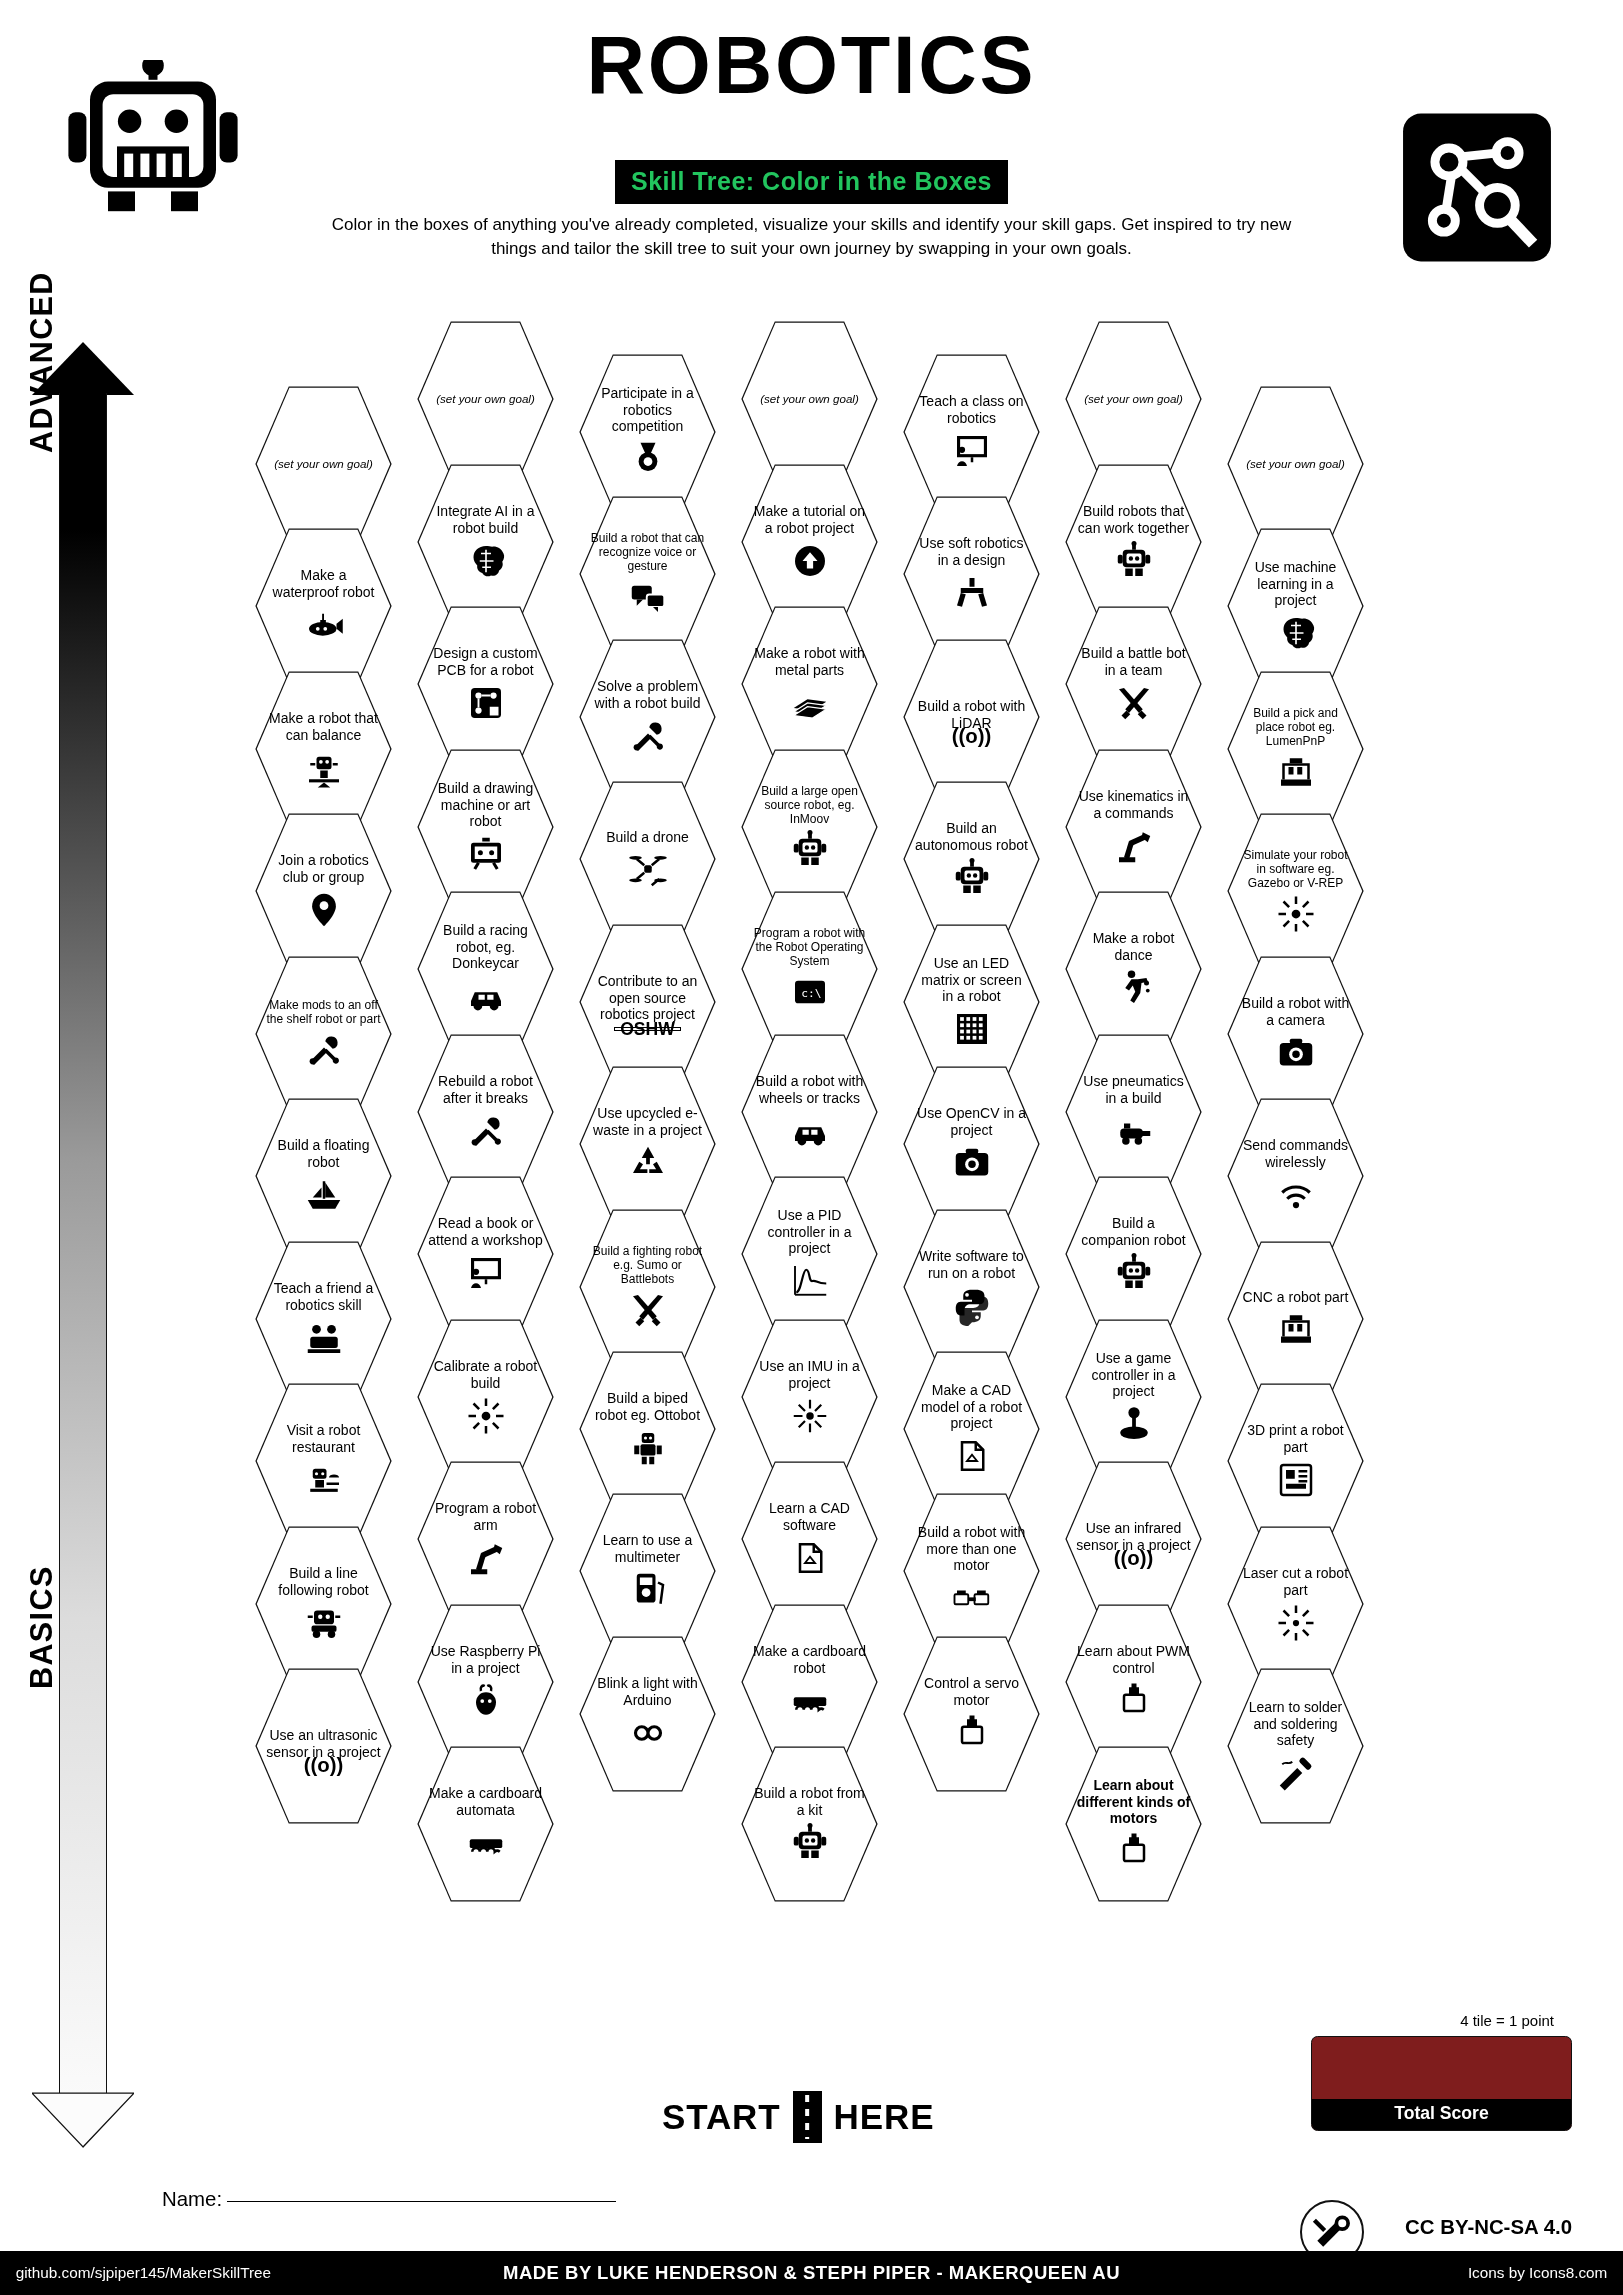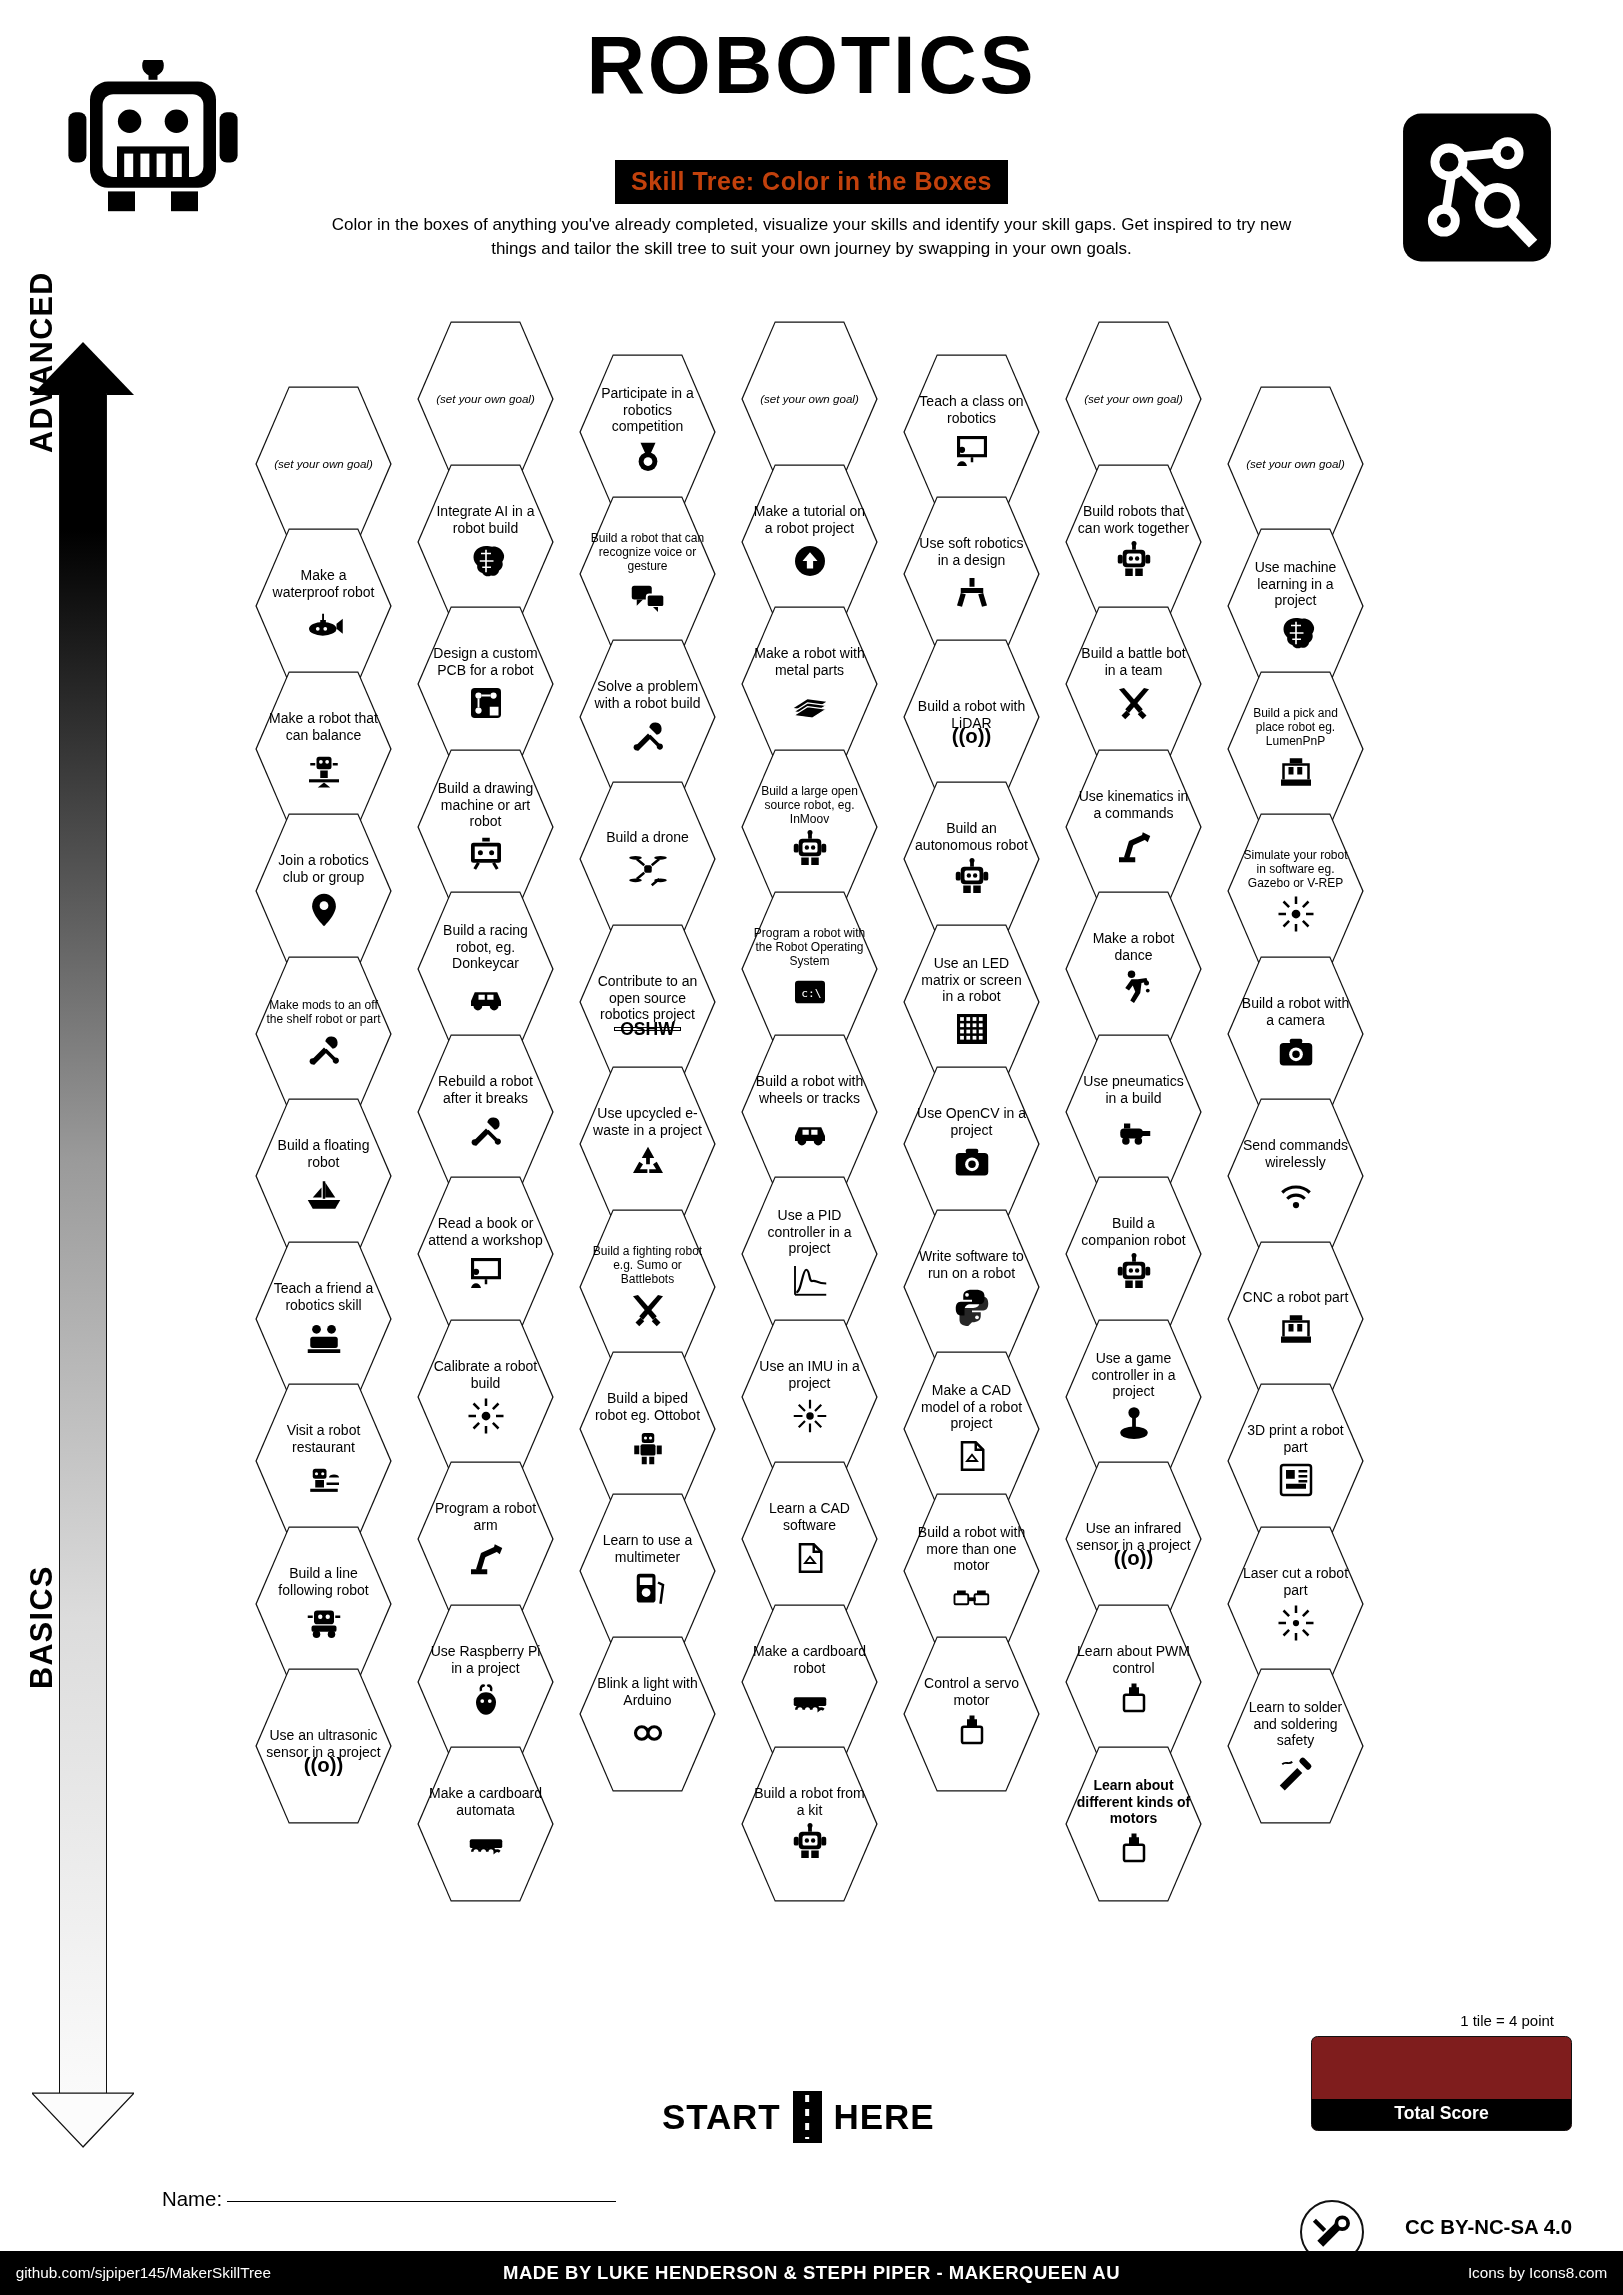--- a/index.html
+++ b/index.html
@@ -4,21 +4,21 @@
 <style>
   html,body{margin:0;padding:0;background:#fff;}
   body{font-family:"Liberation Sans",sans-serif;color:#000;}
   #page{position:relative;width:1623px;height:2295px;background:#fff;overflow:hidden;}
 
   
   #robot-logo{position:absolute;left:56px;top:60px;width:194px;height:153px;}
   #circuit-logo{position:absolute;right:65px;top:111px;width:162px;height:153px;}
   #title{position:absolute;left:0;right:0;top:18.5px;text-align:center;font-size:81px;font-weight:bold;letter-spacing:2.8px;}
   #subtitle-wrap{position:absolute;left:0;right:0;top:160px;text-align:center;}
-  #subtitle{display:inline-block;background:#000;color:#c2410c;font-size:25px;font-weight:bold;padding:6.5px 15.7px 8.3px 15.7px;letter-spacing:0.5px;}
+  #subtitle{display:inline-block;background:#000;color:#22c55e;font-size:25px;font-weight:bold;padding:6.5px 15.7px 8.3px 15.7px;letter-spacing:0.5px;}
   #desc{position:absolute;left:50%;transform:translateX(-50%);top:213px;width:971px;text-align:center;font-size:17px;line-height:1.42;}
 
   
   #axis{position:absolute;left:28px;top:342px;width:106px;height:1804px;}
   #axis-bar{position:absolute;left:31px;top:51px;width:46px;height:1702px;
      background:linear-gradient(to bottom,#000 0%,#000 8%,#9a9a9a 45%,#dcdcdc 72%,#f2f2f2 92%,#fafafa 100%);border:1.4px solid #111;border-top:none;border-bottom:none;}
   #axis-arrow-top{position:absolute;left:3.7px;top:0;width:0;height:0;border-left:51px solid transparent;border-right:51px solid transparent;border-bottom:53px solid #000;}
   .axis-label{position:absolute;font-size:30.5px;font-weight:bold;letter-spacing:1.4px;transform-origin:left top;white-space:nowrap;}
   #label-advanced{left:24px;top:453px;transform:rotate(-90deg);}
   #label-basics{left:24px;top:1689px;transform:rotate(-90deg);}
@@ -1199,21 +1199,21 @@
         </div>
       </div>
     </div>
 
   <div id="start-here">
     <span class="sh-word">START</span>
     <span id="road"></span>
     <span class="sh-word">HERE</span>
   </div>
 
-  <div id="score-note">1 tile = 4 point</div>
+  <div id="score-note">4 tile = 1 point</div>
   <div id="score-box">
     <div id="score-label">Total Score</div>
   </div>
 
   <div id="name-line">
     <span>Name:</span><span id="name-rule"></span>
   </div>
 
   <div id="cc-badge">
     <svg viewBox="0 0 60 60" width="44" height="44">

